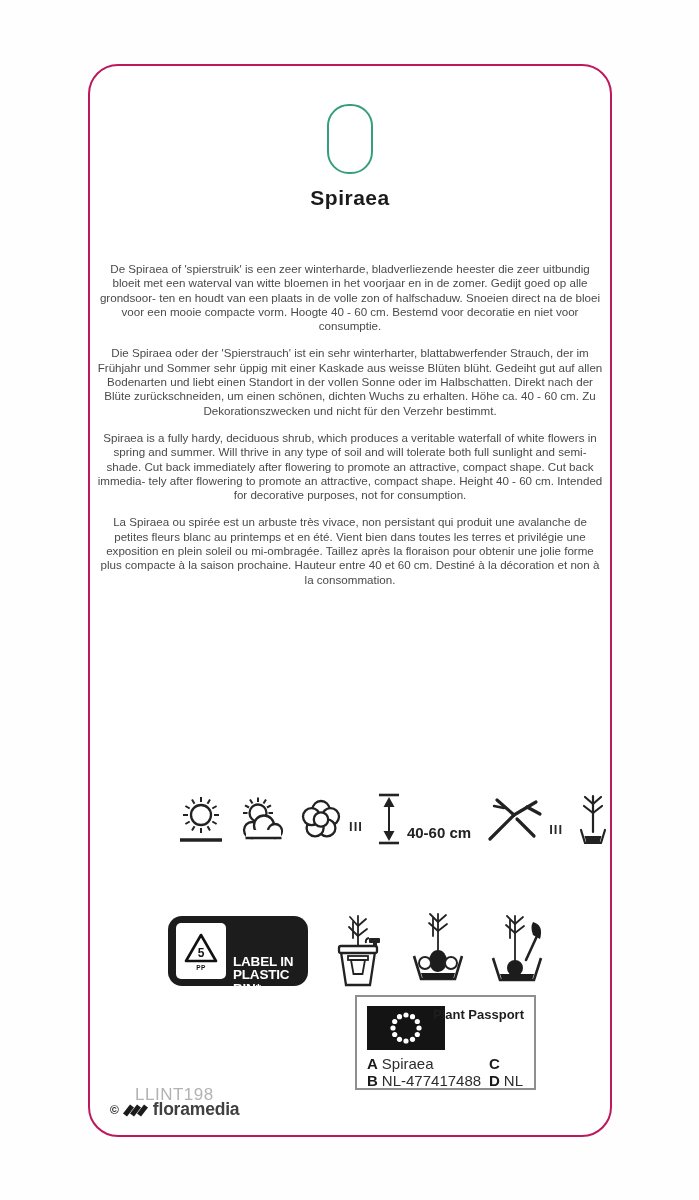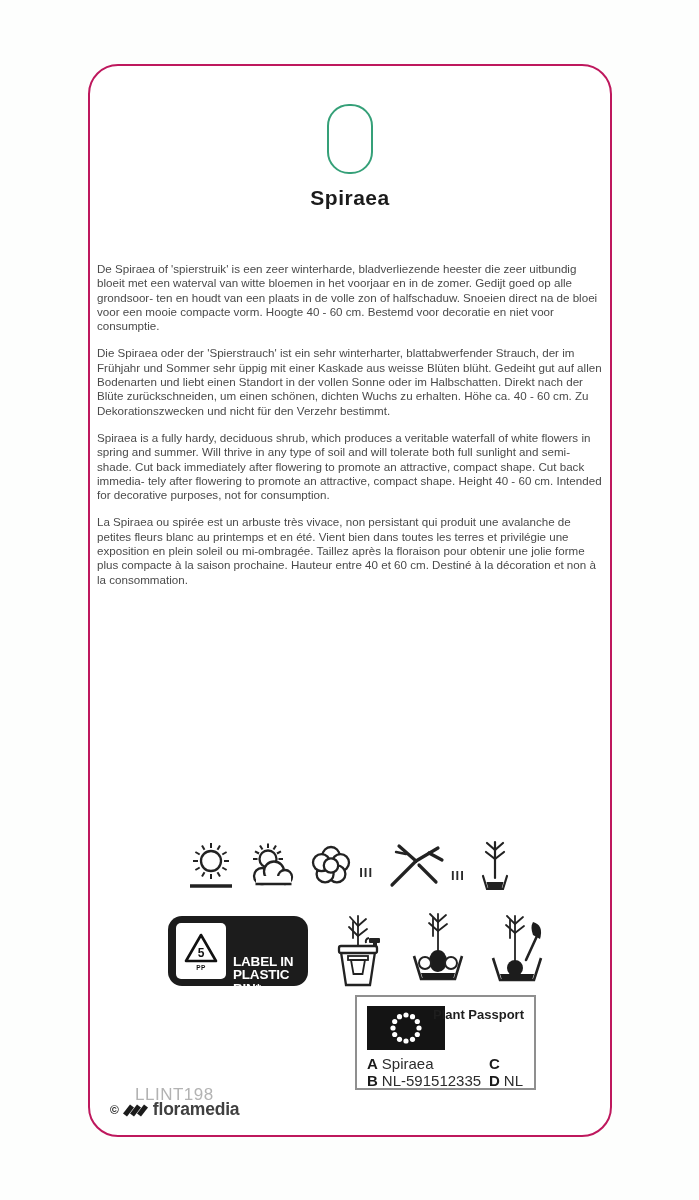--- a/index.html
+++ b/index.html
@@ -13,30 +13,30 @@
     border:2px solid #be185d;border-radius:30px;background:#fff;
   }
   .hole{
     position:absolute;left:50%;transform:translateX(-50%);top:38px;
     width:42px;height:66px;border:2.5px solid #35a078;border-radius:22px;
     background:#fff;
   }
   .title-block{position:absolute;top:120px;left:0;right:0;text-align:center;}
   .title{font-size:21px;font-weight:bold;color:#1b1b1b;letter-spacing:.5px;line-height:23px;}
   .subtitle{font-size:20px;color:#2e2e2e;line-height:23px;}
-  .paras{position:absolute;top:196px;left:7px;right:7px;text-align:left;}
+  .paras{position:absolute;top:196px;left:7px;right:7px;text-align:center;}
   .paras p{
     margin:0 auto;margin-top:13px;max-width:506px;
     font-size:11.6px;line-height:14.3px;color:#4a4a4a;
   }
   .paras p:first-child{margin-top:0;}
   
   .icon-row{
-    position:absolute;top:764px;left:0;right:0;height:70px;
-    display:flex;justify-content:center;align-items:center;gap:13px;
+    position:absolute;top:718px;left:0;right:0;height:70px;
+    display:flex;justify-content:flex-end;align-items:center;gap:13px;
   }
   .icon-unit{display:flex;align-items:center;gap:5px;}
   .roman{font-size:13px;font-weight:bold;color:#2a2a2a;letter-spacing:1px;align-self:flex-end;margin-bottom:8px;}
   .height-text{font-size:15px;font-weight:bold;color:#222;align-self:flex-end;margin-bottom:6px;}
   svg{display:block;}
   
   .bin-row{
     position:absolute;top:843px;left:0;right:0;height:84px;
     display:flex;align-items:center;padding-left:78px;gap:21px;
   }
@@ -136,20 +136,34 @@
             <circle cx="28.9" cy="31.9" r="8.5"></circle>
             <circle cx="17.1" cy="31.9" r="8.5"></circle>
             <circle cx="13.5" cy="20.6" r="8.5"></circle>
             <circle cx="23" cy="23.5" r="7.2"></circle>
           </g>
         </svg>
       </span>
       <span class="roman">III</span>
     </span>
 
+    <span class="icon-unit">
+      <span>
+        <svg width="26" height="56" viewBox="0 0 26 56">
+          <g stroke="#222" stroke-width="2.6" fill="none">
+            <line x1="3" y1="4" x2="23" y2="4"></line>
+            <line x1="3" y1="52" x2="23" y2="52"></line>
+            <line x1="13" y1="12" x2="13" y2="44" stroke-width="2"></line>
+          </g>
+          <polygon points="13,6 7.5,16 18.5,16" fill="#222"></polygon>
+          <polygon points="13,50 7.5,40 18.5,40" fill="#222"></polygon>
+        </svg>
+      </span>
+      <span class="height-text">40-60 cm</span>
+    </span>
 
     <span class="icon-unit">
       <span>
         <svg width="60" height="52" viewBox="0 0 60 52">
           <g stroke="#222" stroke-width="3.2" fill="none" stroke-linecap="round">
             <path d="M6 46 L30 22"></path>
             <path d="M30 22 L13 7"></path>
             <path d="M30 22 L52 9"></path>
             <path d="M43 14 L56 21"></path>
             <path d="M33 26 L50 43"></path>
@@ -273,21 +287,21 @@
     </span>
     <span class="pp-title">Plant Passport</span>
 
     <span class="pp-row" style="left:10px;top:58px;">
       <span class="pp-letter">A</span><span>Spiraea</span>
     </span>
     <span class="pp-row" style="left:132px;top:58px;">
       <span class="pp-letter">C</span><span></span>
     </span>
     <span class="pp-row" style="left:10px;top:75px;">
-      <span class="pp-letter">B</span><span>NL-591512335</span>
+      <span class="pp-letter">B</span><span>NL-477417488</span>
     </span>
     <span class="pp-row" style="left:132px;top:75px;text-align:center;">
       <span class="pp-letter">D</span><span>NL</span>
     </span>
   </div>
 
   <div class="print-code">LLINT198</div>
 
   <div class="brand">
     <span class="copy">©</span>

